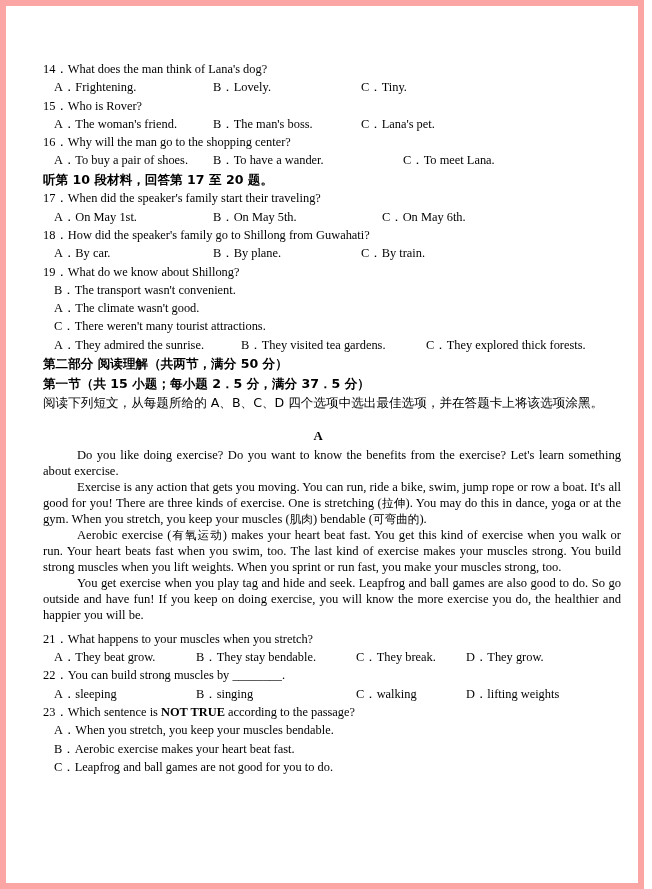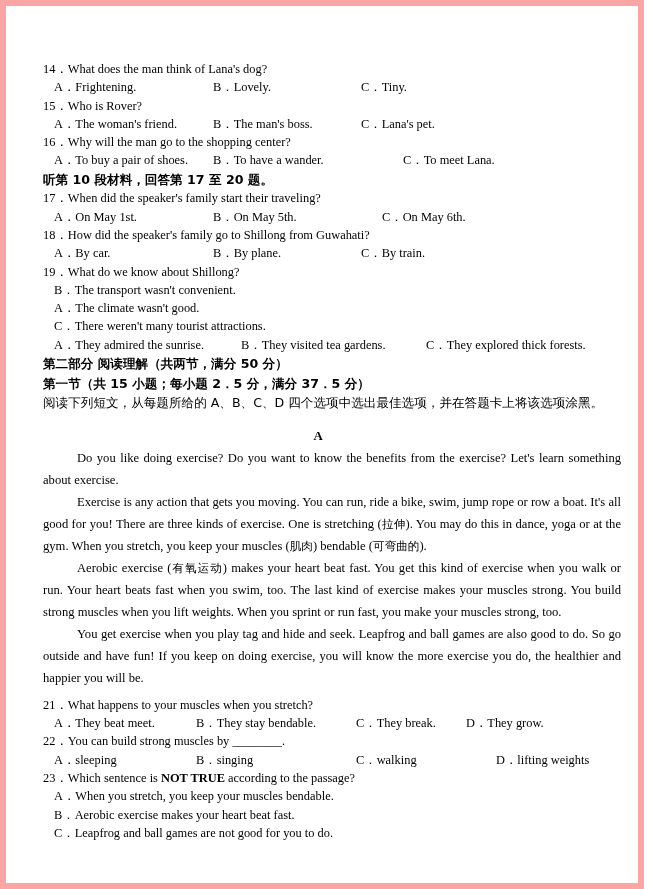--- a/index.html
+++ b/index.html
@@ -62,21 +62,21 @@
     text-align: center;
     font-weight: bold;
     font-size: 12.8px;
     line-height: 18px;
     margin-top: 14px;
     margin-bottom: 2px;
     padding-right: 28px;
   }
   .para {
     font-size: 12.6px;
-    line-height: 22px;
+    line-height: 16px;
     text-align: justify;
     text-align-last: left;
     text-indent: 34px;
     margin: 0;
   }
   .cn-inline {
     font-family: "DejaVu Sans", "Liberation Sans", sans-serif;
     font-size: 11.6px;
   }
   .gap-sm { height: 7px; }
@@ -165,33 +165,33 @@
         <p class="para"><span>Aerobic exercise (</span><span class="cn-inline">有氧运动</span><span>) makes your heart beat fast. You get this kind of exercise when you walk or run. Your heart beats fast when you swim, too. The last kind of exercise makes your muscles strong. You build strong muscles when you lift weights. When you sprint or run fast, you make your muscles strong, too.</span></p>
         <p class="para"><span>You get exercise when you play tag and hide and seek. Leapfrog and ball games are also good to do. So go outside and have fun! If you keep on doing exercise, you will know the more exercise you do, the healthier and happier you will be.</span></p>
       </div>
 
     <div class="gap-sm"></div>
 
     <div id="reading-block">
         <div>
           <div class="q-line"><span class="qnum">21．</span><span><span>What happens to your muscles when you stretch?</span></span></div>
           <div class="opt-row">
-            <div class="opt" style="left: 11px;"><span>A．</span><span>They beat meet.</span></div>
+            <div class="opt" style="left: 11px;"><span>A．</span><span>They beat grow.</span></div>
             <div class="opt" style="left: 153px;"><span>B．</span><span>They stay bendable.</span></div>
             <div class="opt" style="left: 313px;"><span>C．</span><span>They break.</span></div>
             <div class="opt" style="left: 423px;"><span>D．</span><span>They grow.</span></div>
           </div>
         </div>
         <div>
           <div class="q-line"><span class="qnum">22．</span><span><span>You can build strong muscles by </span><span class="blank-u">________</span><span>.</span></span></div>
           <div class="opt-row">
             <div class="opt" style="left: 11px;"><span>A．</span><span>sleeping</span></div>
             <div class="opt" style="left: 153px;"><span>B．</span><span>singing</span></div>
             <div class="opt" style="left: 313px;"><span>C．</span><span>walking</span></div>
-            <div class="opt" style="left: 423px; margin-left: 30px;"><span>D．</span><span>lifting weights</span></div>
+            <div class="opt" style="left: 423px;"><span>D．</span><span>lifting weights</span></div>
           </div>
         </div>
         <div>
           <div class="q-line"><span class="qnum">23．</span><span><span>Which sentence is </span><span class="strong" style="font-weight: bold;">NOT TRUE</span><span> according to the passage?</span></span></div>
           <div class="opt-stack">
             <div><span>A．</span><span>When you stretch, you keep your muscles bendable.</span></div>
             <div><span>B．</span><span>Aerobic exercise makes your heart beat fast.</span></div>
             <div><span>C．</span><span>Leapfrog and ball games are not good for you to do.</span></div>
           </div>
         </div>

